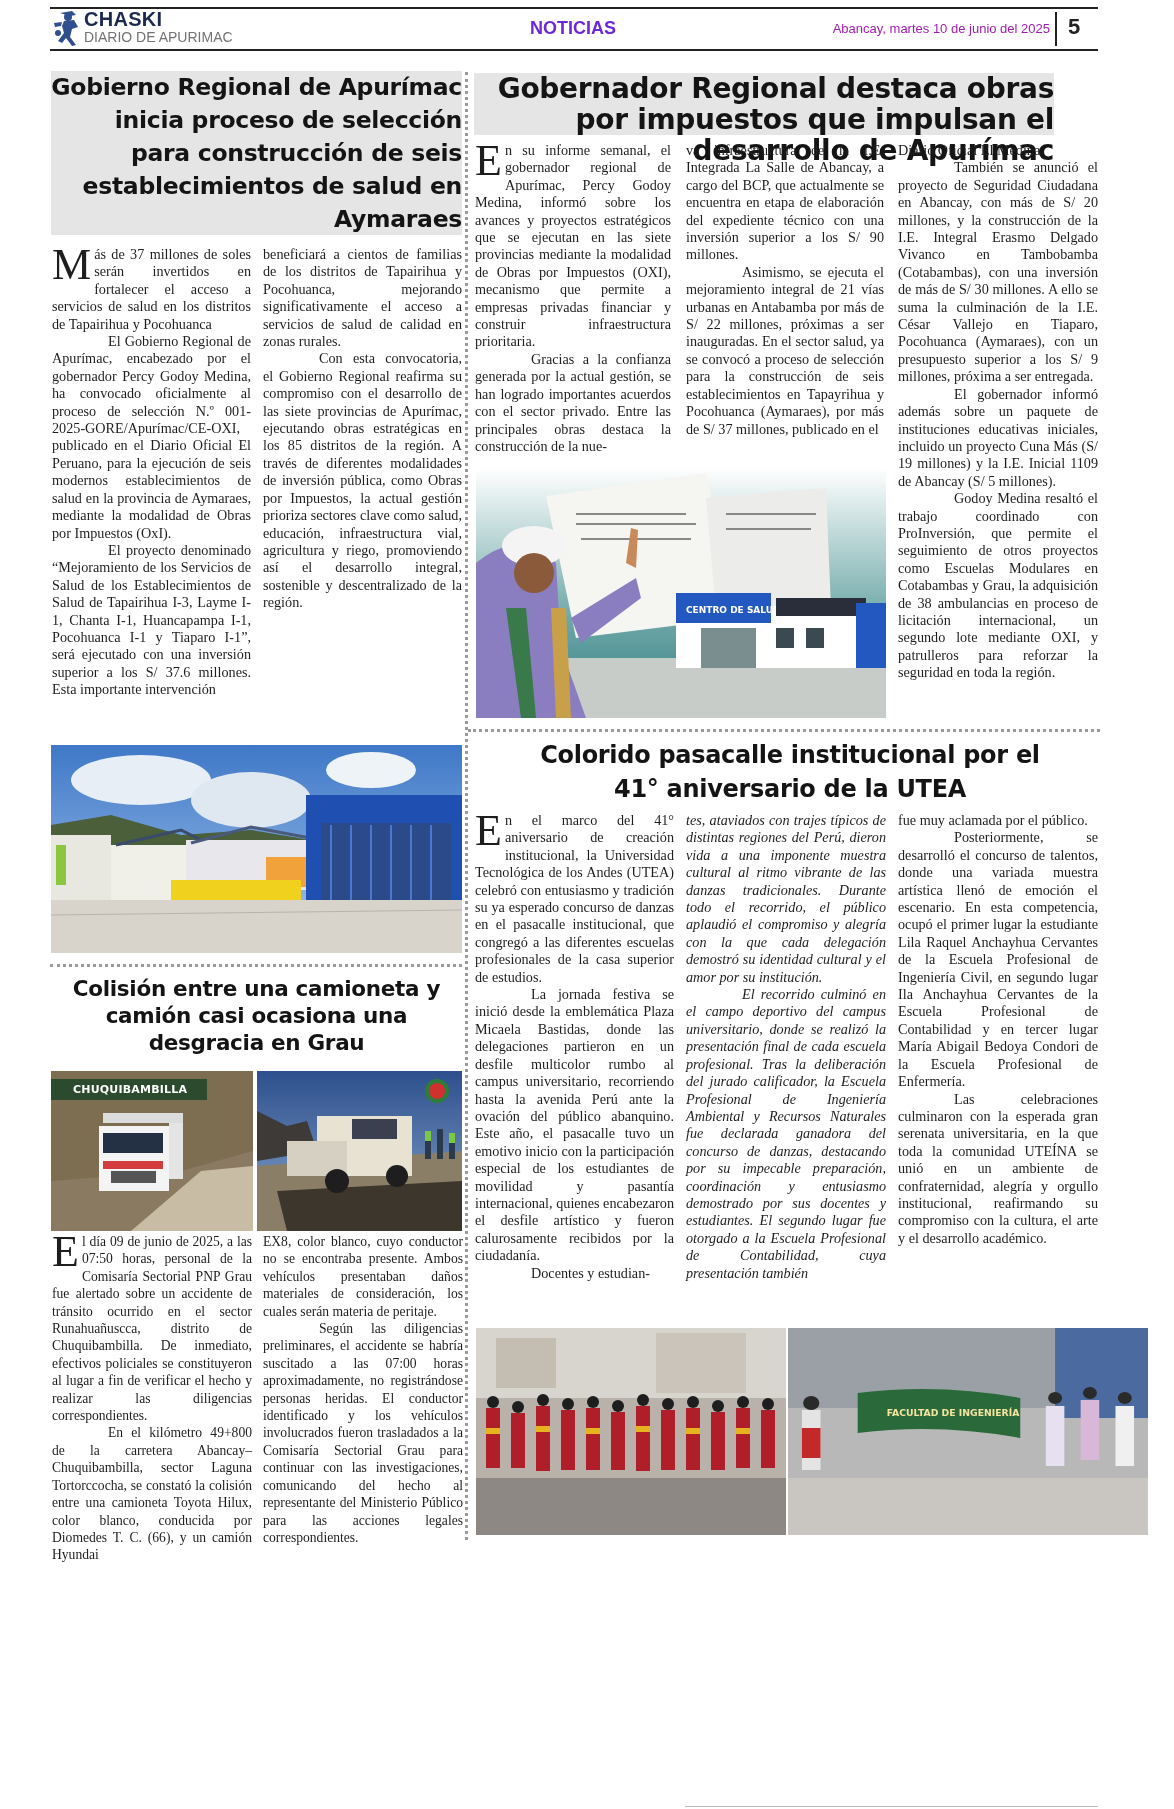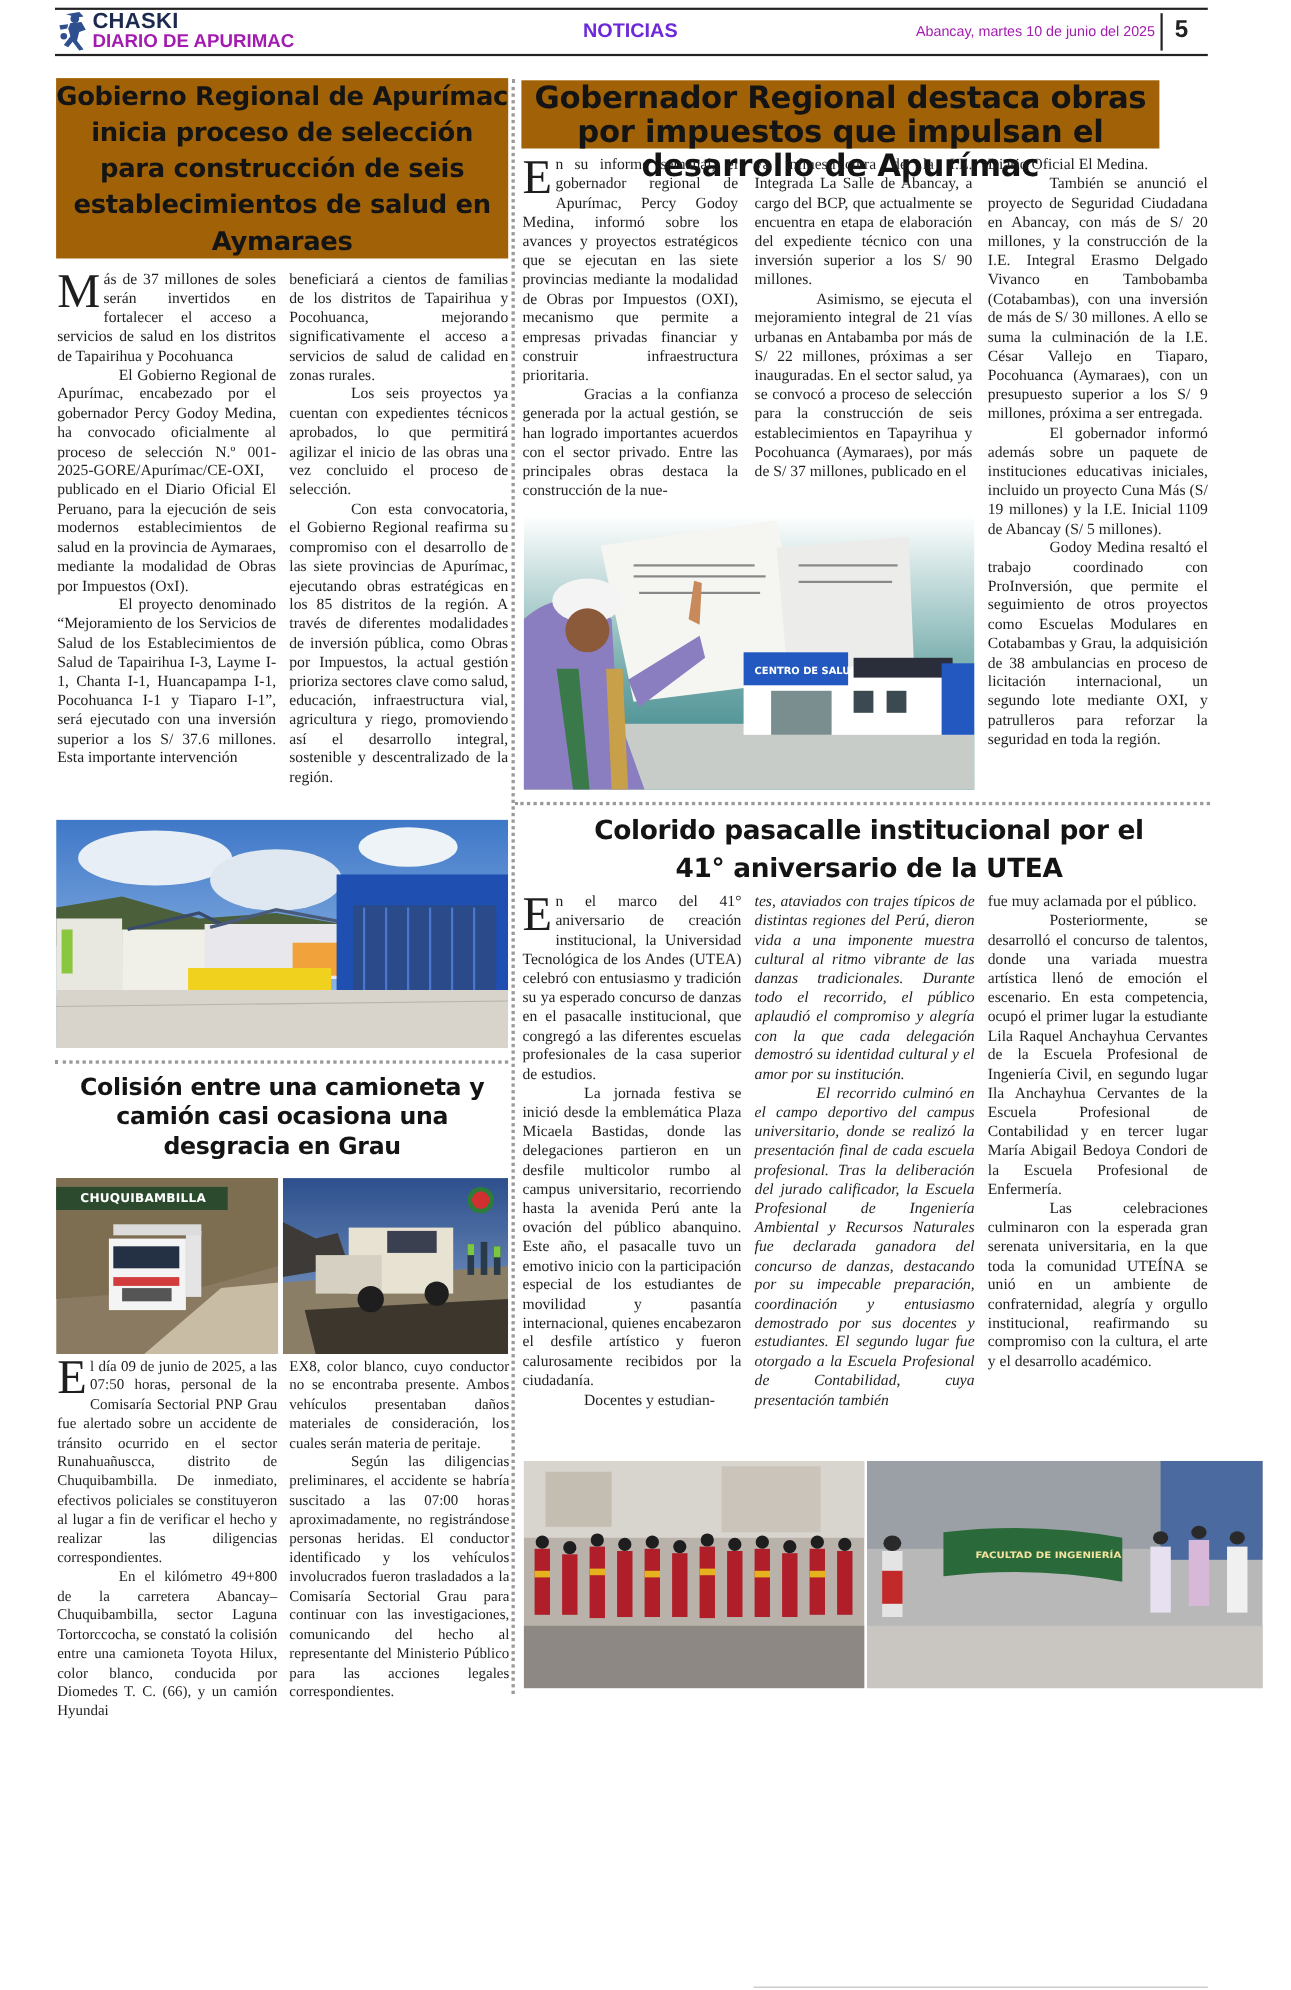--- a/index.html
+++ b/index.html
@@ -4,33 +4,33 @@
 <style>
   * { box-sizing: border-box; margin: 0; padding: 0; }
   html, body { width: 1174px; height: 1809px; background: #ffffff; overflow: hidden; }
   body { position: relative; font-family: "Liberation Serif", "DejaVu Serif", serif; color: #1a1a1a; }
 
   
   .hdr-line-top { position: absolute; left: 50px; top: 7px; width: 1048px; height: 2px; background: #222; }
   .hdr-line-bot { position: absolute; left: 50px; top: 49px; width: 1048px; height: 2px; background: #222; }
   .logo-icon { position: absolute; left: 52px; top: 9px; width: 32px; height: 38px; }
   .logo-title { position: absolute; left: 84px; top: 9px; font-family: "Liberation Sans", sans-serif; font-weight: bold; font-size: 20px; line-height: 20px; color: #1d2a50; letter-spacing: 0.3px; }
-  .logo-sub { position: absolute; left: 84px; top: 30px; font-family: "Liberation Sans", sans-serif; font-size: 17px; line-height: 15px; color: #a21caf; font-weight: bold; }
+  .logo-sub { position: absolute; left: 84px; top: 30px; font-family: "Liberation Sans", sans-serif; font-size: 14px; line-height: 15px; color: #737373; }
   .section-name { position: absolute; left: 530px; top: 18px; font-family: "Liberation Sans", sans-serif; font-weight: bold; font-size: 18px; color: #6d28d9; }
   .date-line { position: absolute; right: 124px; top: 21px; font-family: "Liberation Sans", sans-serif; font-size: 13px; color: #a21caf; }
   .page-sep { position: absolute; left: 1055px; top: 12px; width: 1.5px; height: 34px; background: #222; }
   .page-num { position: absolute; left: 1068px; top: 14px; font-family: "Liberation Sans", sans-serif; font-weight: bold; font-size: 22px; color: #222; }
 
   
   .vdiv { position: absolute; width: 3px; border-left: 3px dotted #9a9a9a; }
   .hdiv { position: absolute; height: 3px; border-top: 3px dotted #9a9a9a; }
 
   
   .headline { position: absolute; font-family: "DejaVu Sans", sans-serif; font-weight: bold; color: #141414; text-align: center; letter-spacing: -0.3px; }
-  .hl-gray { background: #a16207; }
+  .hl-gray { background: #e5e5e5; text-align: right; }
 
   
   .col { position: absolute; font-size: 14.2px; line-height: 17.4px; text-align: justify; hyphens: manual; color: #1e1e1e; }
   .col p { text-indent: 56px; }
   .col p.first { text-indent: 0; }
   .dropcap { float: left; font-size: 44px; line-height: 36px; padding-right: 3px; margin-top: 1px; font-family: "Liberation Serif", serif; }
 
   
   .photo { position: absolute; overflow: hidden; }
   .photo svg { width: 100%; height: 100%; display: block; }
@@ -66,21 +66,20 @@
 <div>
   <h1 class="headline hl-gray" style="left:51px; top:71px; width:411px; height:164px; font-size:23.5px; line-height:33px; padding-top:0px;">Gobierno Regional de Apurímac inicia proceso de selección para construcción de seis establecimientos de salud en Aymaraes</h1>
 
   <div class="col" style="left:52px; top:246px; width:199px;">
     <p class="first"><span class="dropcap">M</span><span>ás de 37 millones de soles serán invertidos en fortalecer el acceso a servicios de salud en los distritos de Tapairihua y Pocohuanca</span></p>
     <p>El Gobierno Regional de Apurímac, encabezado por el gobernador Percy Godoy Medina, ha convocado oficialmente al proceso de selección N.º 001-2025-GORE/Apurímac/CE-OXI, publicado en el Diario Oficial El Peruano, para la ejecución de seis modernos establecimientos de salud en la provincia de Aymaraes, mediante la modalidad de Obras por Impuestos (OxI).</p>
     <p>El proyecto denominado “Mejoramiento de los Servicios de Salud de los Establecimientos de Salud de Tapairihua I-3, Layme I-1, Chanta I-1, Huancapampa I-1, Pocohuanca I-1 y Tiaparo I-1”, será ejecutado con una inversión superior a los S/ 37.6 millones. Esta importante intervención</p>
   </div>
   <div class="col" style="left:263px; top:246px; width:199px;">
     <p class="first">beneficiará a cientos de familias de los distritos de Tapairihua y Pocohuanca, mejorando significativamente el acceso a servicios de salud de calidad en zonas rurales.</p>
-    <p>Los seis proyectos ya cuentan con expedientes técnicos aprobados, lo que permitirá agilizar el inicio de las obras una vez concluido el proceso de selección.</p>
     <p>Con esta convocatoria, el Gobierno Regional reafirma su compromiso con el desarrollo de las siete provincias de Apurímac, ejecutando obras estratégicas en los 85 distritos de la región. A través de diferentes modalidades de inversión pública, como Obras por Impuestos, la actual gestión prioriza sectores clave como salud, educación, infraestructura vial, agricultura y riego, promoviendo así el desarrollo integral, sostenible y descentralizado de la región.</p>
   </div>
 
   <div class="photo" style="left:51px; top:745px; width:411px; height:208px;">
     <svg viewBox="0 0 411 208" preserveAspectRatio="none">
       <defs>
         <linearGradient id="sky1" x1="0" y1="0" x2="0" y2="1">
             <stop offset="0" stop-color="#3f78c8"></stop>
             <stop offset="1" stop-color="#a8c8ec"></stop>
           </linearGradient>

